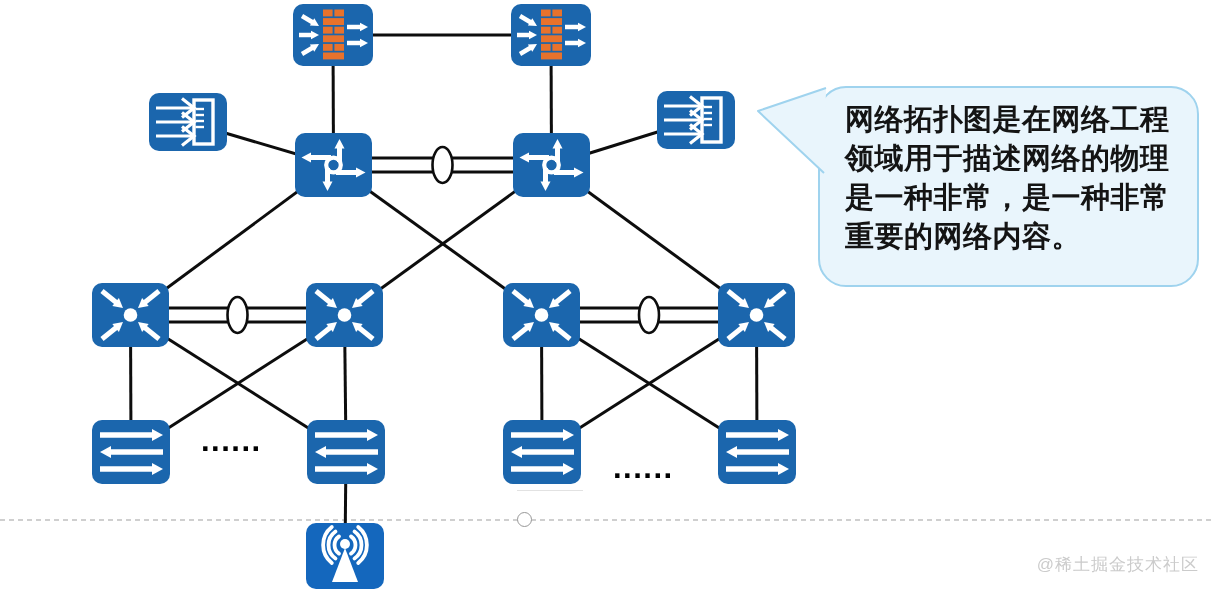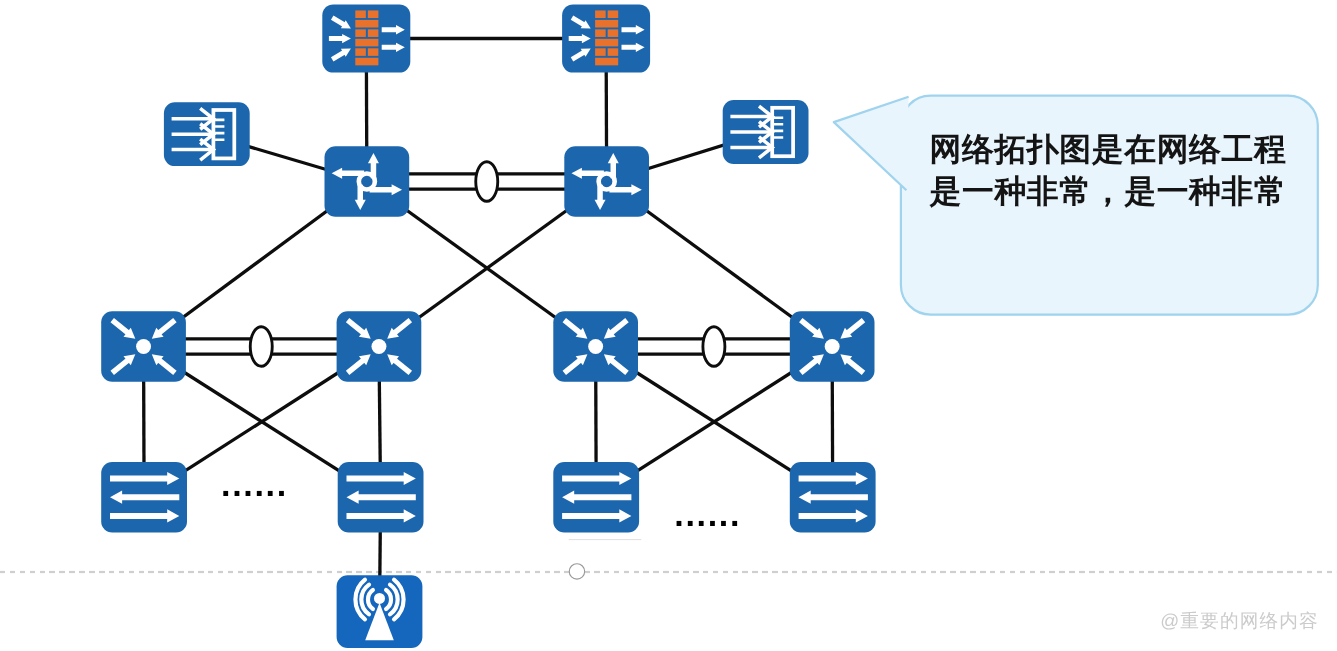--- a/index.html
+++ b/index.html
@@ -11,21 +11,21 @@
   .dots{position:absolute;z-index:3;font-size:31px;font-weight:700;letter-spacing:1.5px;color:#000;line-height:31px;}
   .dots-1{left:201px;top:425px;}
   .dots-2{left:613px;top:452px;}
   .guide-line{position:absolute;left:0;top:519px;width:1215px;height:2px;z-index:1;
               background:repeating-linear-gradient(90deg,#cfcfcf 0 5px,transparent 5px 9px);}
   .guide-segment{position:absolute;left:517px;top:490px;width:66px;height:1px;background:#e2e2e2;z-index:1;}
   .guide-handle{position:absolute;left:517px;top:512px;width:13px;height:13px;border:1.5px solid #989898;
                 border-radius:50%;background:#fff;z-index:4;}
   .bubble{position:absolute;left:818px;top:86px;width:381px;height:201px;box-sizing:border-box;
           background:#e9f5fc;border:2px solid #9fd3ee;border-radius:28px;z-index:5;
-          padding:29px 18px 0 25px;}
+          padding:12px 18px 0 25px;}
   .bubble-line{font-size:29px;line-height:39px;font-weight:600;color:#141414;letter-spacing:0.5px;white-space:nowrap;}
   .bubble-tail{position:absolute;left:750px;top:80px;z-index:6;}
   .watermark{position:absolute;right:16px;bottom:16px;font-size:17px;color:#cbcbcb;letter-spacing:1px;z-index:7;}
 </style>
 </head>
 <body>
 
 <div class="canvas">
 
   <div class="guide-line"></div>
@@ -269,20 +269,22 @@
           <path d="M 52.2,4 A 23 23 0 0 1 52.2,40" fill="none" stroke="#fff" stroke-width="3.8" stroke-linecap="round"></path>
         </svg>
       </div>
     </div>
 
   <div class="dots dots-1">......</div>
   <div class="dots dots-2">......</div>
 
   <div class="bubble">
     <div class="bubble-line">网络拓扑图是在网络工程</div>
+    <div class="bubble-line">领域用于描述网络的物理</div>
     <div class="bubble-line">是一种非常，是一种非常</div>
+    <div class="bubble-line">重要的网络内容。</div>
   </div>
   <svg class="bubble-tail" width="80" height="100">
     <path d="M 76,8 L 8,31 L 74,93" fill="#e9f5fc" stroke="#9fd3ee" stroke-width="2" stroke-linejoin="round"></path>
   </svg>
 
-  <div class="watermark">@重要的网络内容</div>
+  <div class="watermark">@稀土掘金技术社区</div>
 </div>
 
 </body></html>

